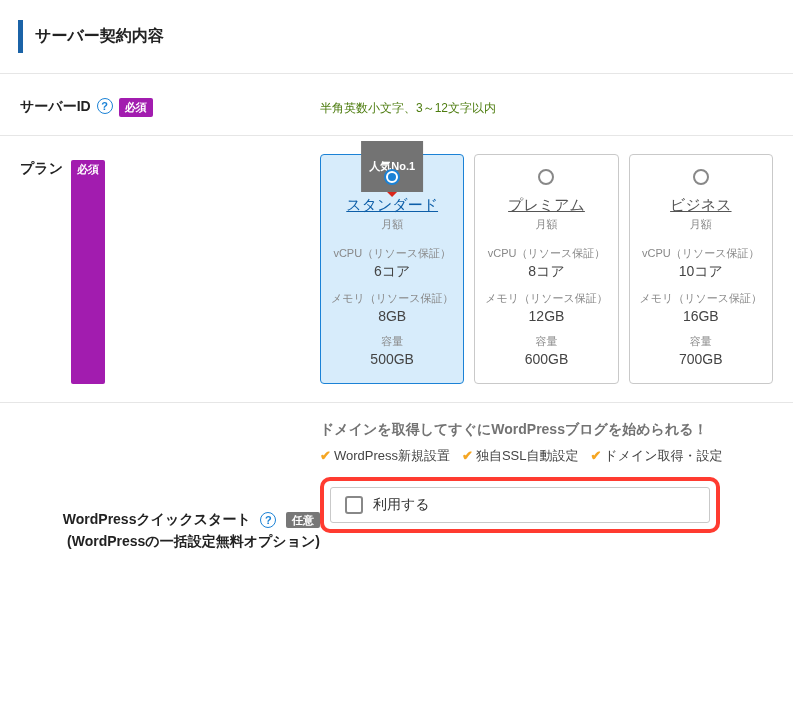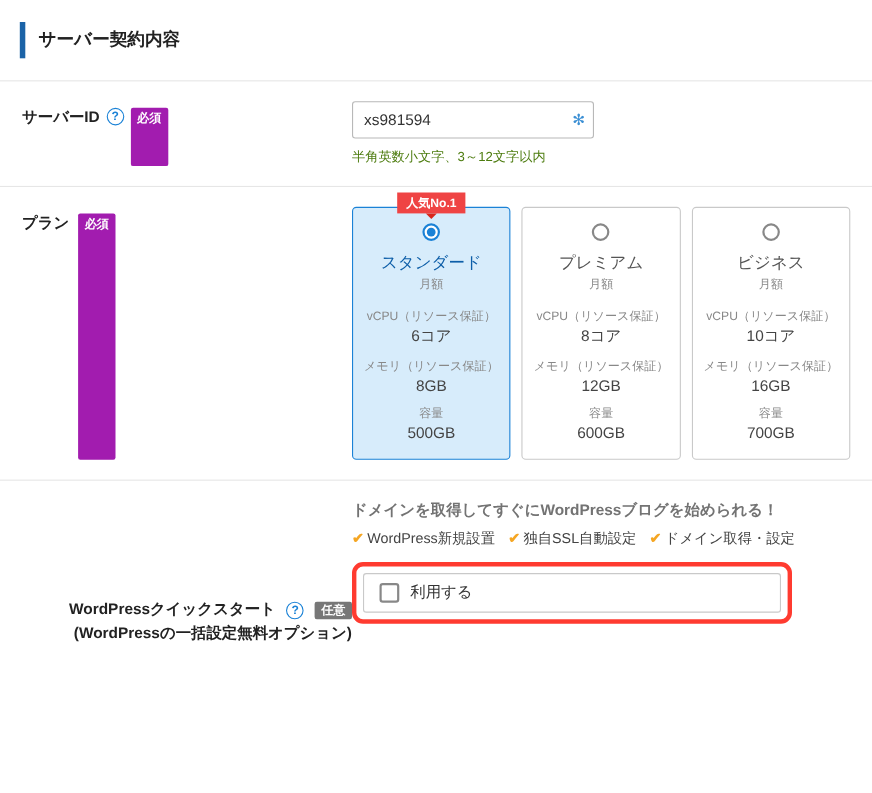--- a/index.html
+++ b/index.html
@@ -66,29 +66,29 @@
   .plan.selected { border-color:#1b82d6; background:#d7ecfb; }
   .plan .radio {
     width:16px; height:16px; border:2px solid #888; border-radius:50%;
     display:inline-block; margin-bottom:8px; position:relative; background:#fff;
   }
   .plan.selected .radio { border-color:#1b82d6; }
   .plan.selected .radio::after {
     content:""; position:absolute; width:8px; height:8px; background:#1b82d6;
     border-radius:50%; top:2px; left:2px;
   }
-  .plan-name { color:#1b63a7; font-size:15px; margin-bottom:2px; }
+  .plan-name { color:#1b63a7; font-size:15px; margin-bottom:2px;text-decoration:underline; }
   .plan.selected .plan-name { color:#0d5ea8; }
   .plan:not(.selected) .plan-name { color:#555; }
   .plan-sub { color:#888; font-size:11px; margin-bottom:14px; }
   .plan-spec-label { color:#888; font-size:11px; margin-top:10px; }
   .plan-spec-value { color:#444; font-size:14px; margin-top:2px; }
   .popular-tag {
     position:absolute; top:-14px; left:50%; transform:translateX(-50%);
-    background:#ef4444; color:#fff; font-size:11px; padding:2px 8px;
+    background:#737373; color:#fff; font-size:11px; padding:18px 8px;
     font-weight:bold;
   }
   .popular-tag::after {
     content:""; position:absolute; bottom:-5px; left:50%; transform:translateX(-50%);
     border-left:5px solid transparent; border-right:5px solid transparent;
     border-top:5px solid #d9261c;
   }
 
   .wp-heading {
     color:#737373; font-weight:bold; font-size:14px; margin-bottom:8px;
@@ -127,24 +127,20 @@
 
 <h2 class="section-title">サーバー契約内容</h2>
 
 <div class="form-row">
   <div class="label-col">
     <span class="label-text">サーバーID</span>
     <span class="help-icon">?</span>
     <span class="badge-required">必須</span>
   </div>
   <div class="field-col">
-    <div class="server-input-wrap">
-      <input class="server-input" type="text" value="xs981594" style="">
-      <span class="loading-icon">✻</span>
-    </div>
     <div class="hint">半角英数小文字、3～12文字以内</div>
   </div>
 </div>
 
 <div class="form-row">
   <div class="label-col">
     <span class="label-text">プラン</span>
     <span class="badge-required" style="margin-left:8px;">必須</span>
   </div>
   <div class="field-col">

